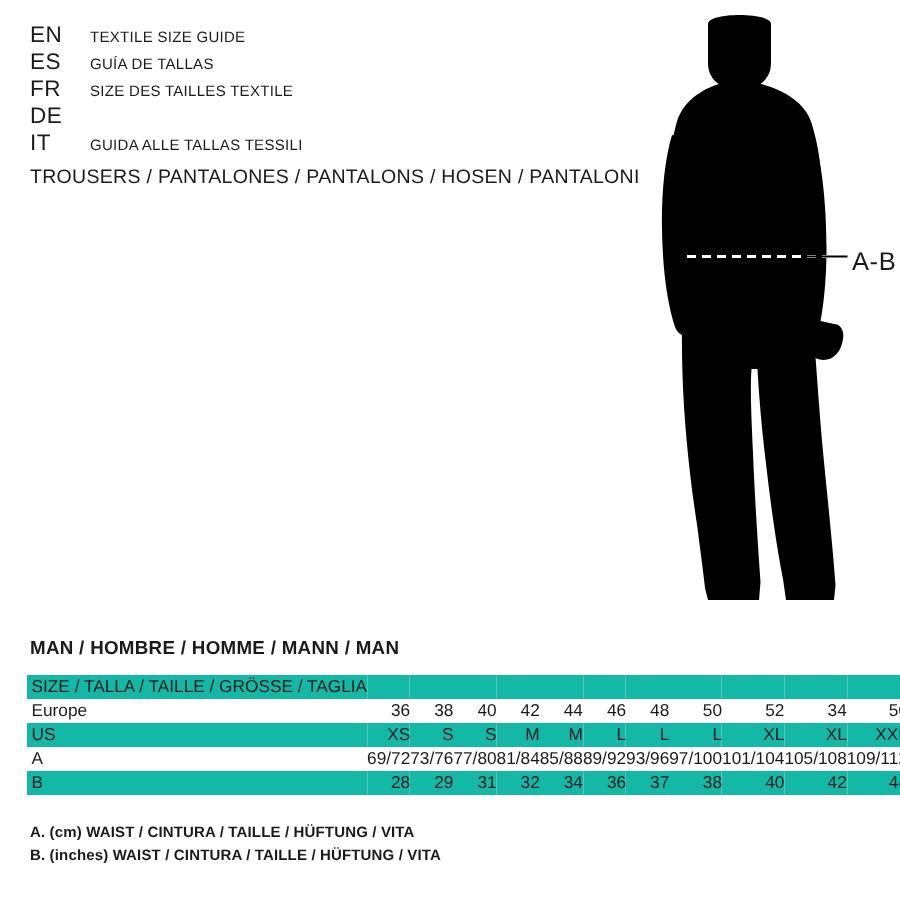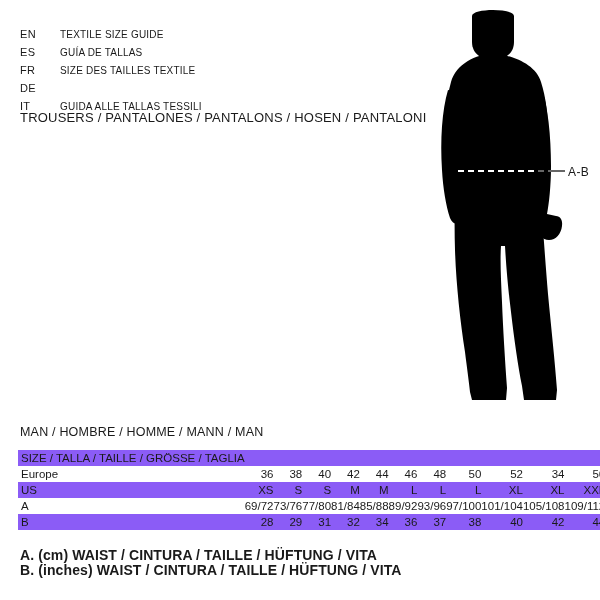--- a/index.html
+++ b/index.html
@@ -28,23 +28,22 @@
     width: 400px;
   }
   .lang-row {
     display: flex;
     align-items: baseline;
     height: 18px;
     line-height: 18px;
   }
   .lang-code {
     width: 40px;
-    font-size: 11px;
+    font-size: 15px;
     letter-spacing: 0.3px;
-    margin-top: 10px;
   }
   .lang-text {
     font-size: 10px;
     letter-spacing: 0.2px;
   }
 
   .section-title {
     position: absolute;
     left: 20px;
     top: 110px;
@@ -58,63 +57,63 @@
     position: absolute;
     left: 410px;
     top: 10px;
     width: 190px;
     height: 400px;
   }
   .ab-label {
     position: absolute;
     left: 158px;
     top: 155px;
-    font-size: 12px;
+    font-size: 17px;
     letter-spacing: 0.4px;
   }
 
   
   .man-title {
     position: absolute;
     left: 20px;
     top: 425px;
     font-size: 12.5px;
-    font-weight: normal;
+    font-weight: bold;
     letter-spacing: 0.2px;
   }
 
   table.size-table {
     position: absolute;
     left: 18px;
     top: 450px;
     width: 565px;
     border-collapse: collapse;
     font-size: 11.5px;
   }
   table.size-table td {
     padding: 2px 0 2px 0;
     white-space: nowrap;
   }
   table.size-table tr.shaded td {
-    background: #8b5cf6;
+    background: #14b8a6;
   }
   td.label-cell {
     width: 86px;
     padding-left: 3px !important;
   }
   td.val {
     width: 42px;
     text-align: right;
   }
 
   .notes {
     position: absolute;
     left: 20px;
     top: 548px;
-    font-size: 14px;
+    font-size: 10px;
     line-height: 15px;
     font-weight: bold;
     letter-spacing: 0.1px;
   }
 </style>
 </head>
 <body>
 
 <div class="page">
 

